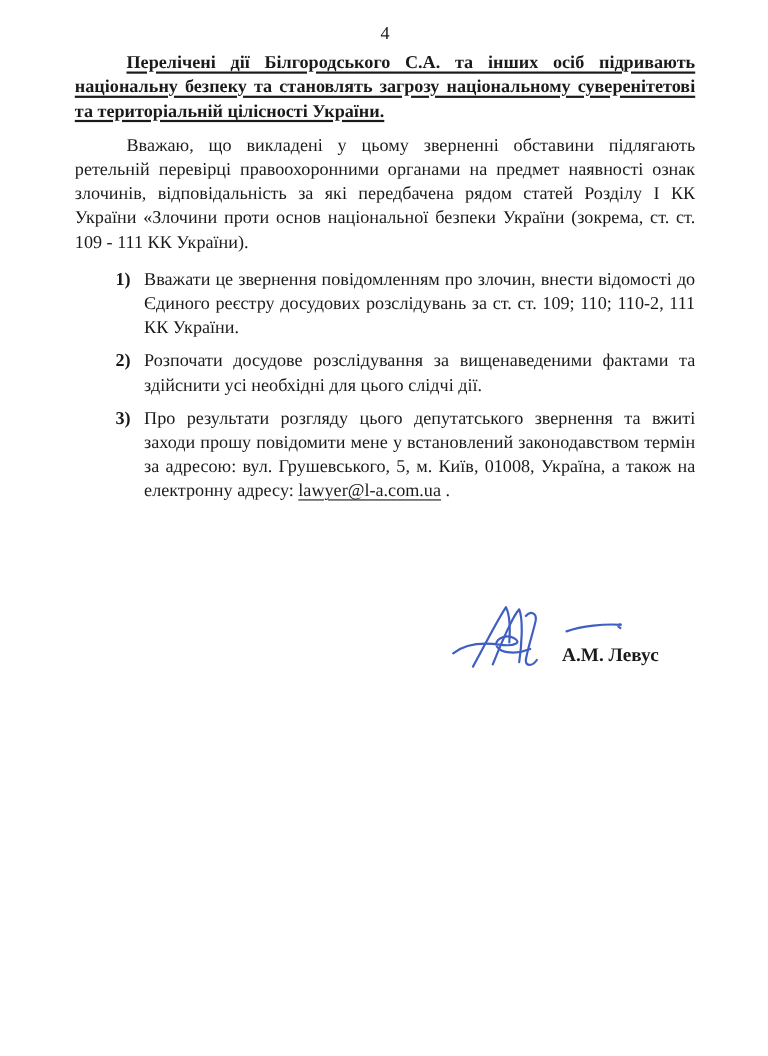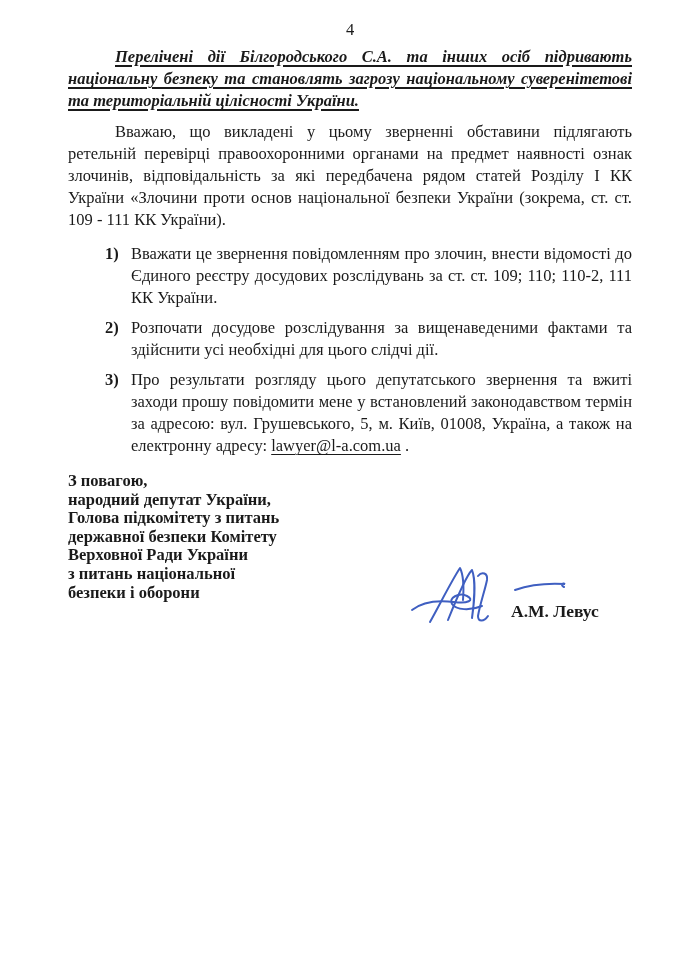--- a/index.html
+++ b/index.html
@@ -28,21 +28,20 @@
   }
   .para {
     font-size: 16.5px;
     line-height: 22px;
     text-align: justify;
     text-indent: 47px;
     margin: 0 0 9px 0;
   }
   .lead {
     font-weight: bold;
-    font-style: italic;
   }
   .lead .u-seg {
     text-decoration: underline;
     text-decoration-thickness: 1.6px;
     text-underline-offset: 3px;
   }
   .bold { font-weight: bold; }
   .email-underline {
     font-weight: normal;
     text-decoration: underline;
@@ -73,21 +72,21 @@
     height: 180px;
   }
   .signoff-block {
     font-size: 16.5px;
     font-weight: bold;
     line-height: 18.6px;
   }
   .sig-right {
     position: absolute;
     left: 340px;
-    top: 94px;
+    top: 78px;
     display: flex;
     align-items: flex-end;
   }
   .autograph-svg {
     display: block;
     width: 85px;
     height: 60px;
     margin-bottom: -4px;
   }
   .name-col {
@@ -135,29 +134,20 @@
 
     <div class="req-item">
       <span class="req-marker">3)</span>
       <span class="req-text"><span>Про результати розгляду цього депутатського звернення та вжиті заходи прошу повідомити мене у встановлений законодавством термін за адресою: вул. Грушевського, 5, м. Київ, 01008, Україна, а також на електронну адресу: </span><span class="email-underline">lawyer@l-a.com.ua</span><span> .</span></span>
     </div>
 
   </div>
 
   <div class="sig-section">
 
-    <div class="signoff-block">
-      <div>З повагою,</div>
-      <div>народний депутат України,</div>
-      <div>Голова підкомітету з питань</div>
-      <div>державної безпеки Комітету</div>
-      <div>Верховної Ради України</div>
-      <div>з питань національної</div>
-      <div>безпеки і оборони</div>
-    </div>
 
     <div class="sig-right">
       <svg class="autograph-svg" viewBox="0 0 85 60">
         <g fill="none" stroke="#3f5fc1" stroke-width="2" stroke-linecap="round" stroke-linejoin="round">
           <path d="M4 44 C14 36 30 34 46 36 C60 38 67 34 59 30 C51 26 40 32 44 38 C48 44 62 45 74 40"></path>
           <path d="M22 56 C32 38 44 14 52 2 C55 8 56 20 55 34"></path>
           <path d="M40 54 C48 34 58 10 64 4 C68 14 66 38 64 52"></path>
           <path d="M70 10 C74 5 80 7 79 14 C77 24 72 38 70 50 C70 56 76 56 80 50"></path>
         </g>
       </svg>

